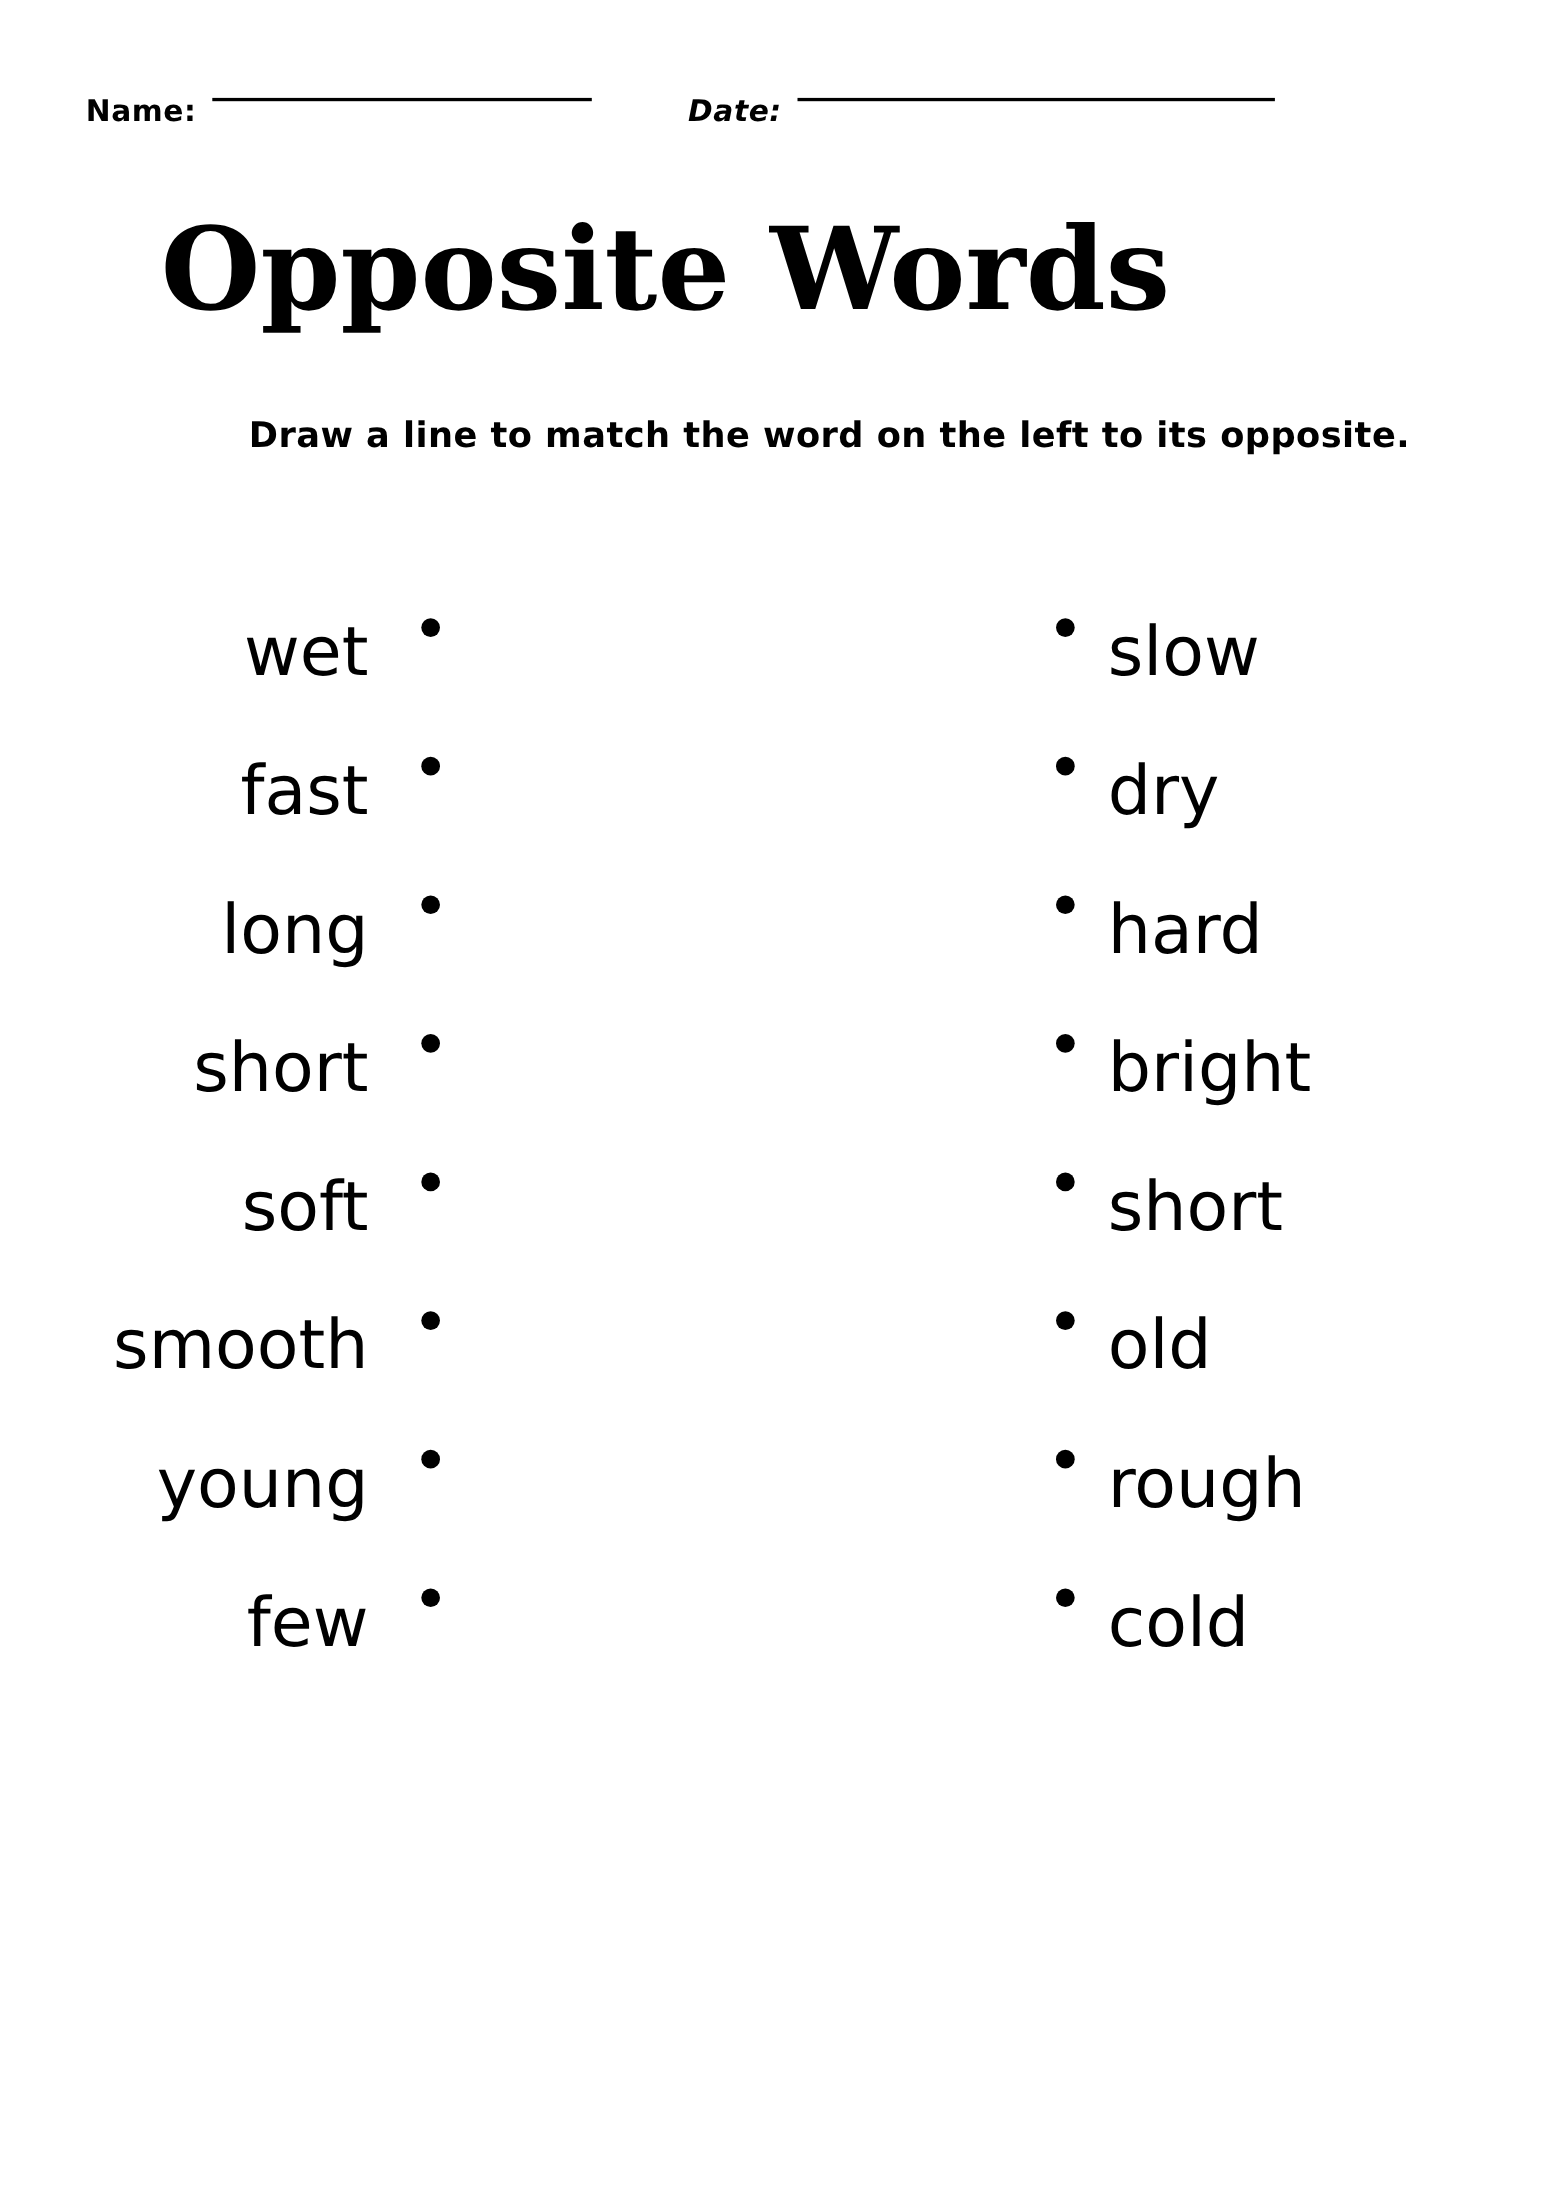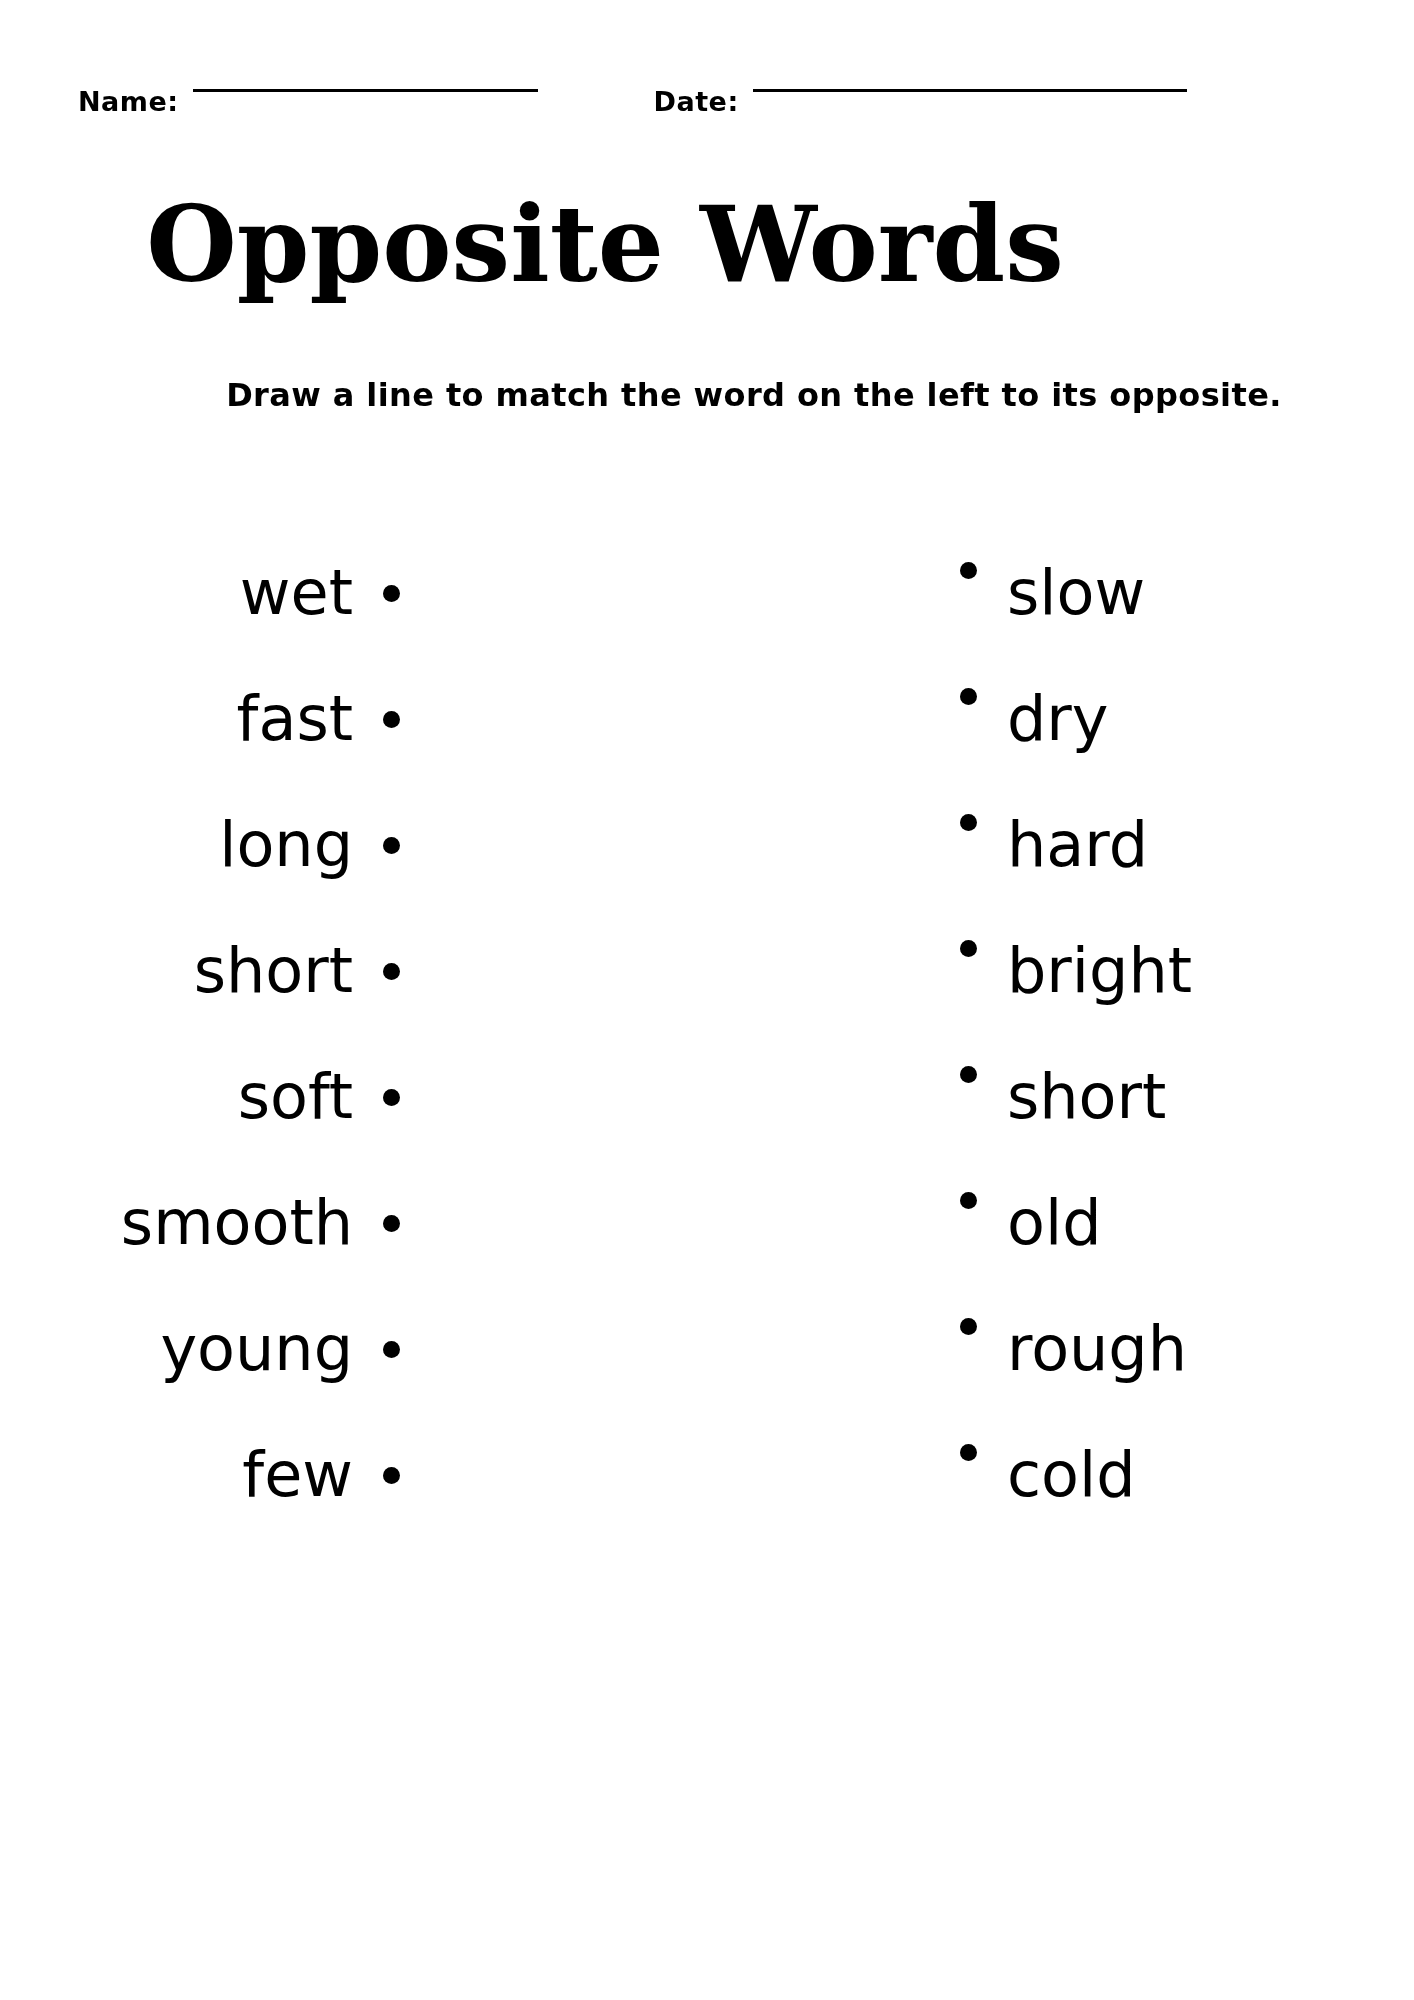--- a/index.html
+++ b/index.html
@@ -44,21 +44,21 @@
     letter-spacing: 0.5px;
     line-height: 1;
     padding-bottom: 4px;
   }
   .field-line {
     border-bottom: 3px solid #000;
     height: 1px;
   }
   .name-field { margin-left: 78px; }
   .name-field .field-line { width: 345px; margin-left: 14px; }
-  .date-field { margin-left: 116px; }
+  .date-field { margin-left: 88px; font-style: italic; }
   .date-field .field-line { width: 434px; margin-left: 14px; }
 
   
   .title {
     position: absolute;
     top: 190px;
     left: 0;
     width: 1210px;
     text-align: center;
     font-family: "DejaVu Serif", serif;
@@ -90,24 +90,25 @@
     width: 1414px;
   }
   .match-row {
     display: flex;
     align-items: center;
     height: 126px;
   }
   .left-cell {
     width: 400px;
     display: flex;
-    align-items: center;
+    align-items: flex-start;
     justify-content: flex-end;
     padding-right: 0px;
     box-sizing: border-box;
+    gap: 18px;
   }
   .left-word {
     font-size: 62px;
     font-weight: 400;
     line-height: 1;
     white-space: nowrap;
   }
   .dot {
     width: 17px;
     height: 17px;

